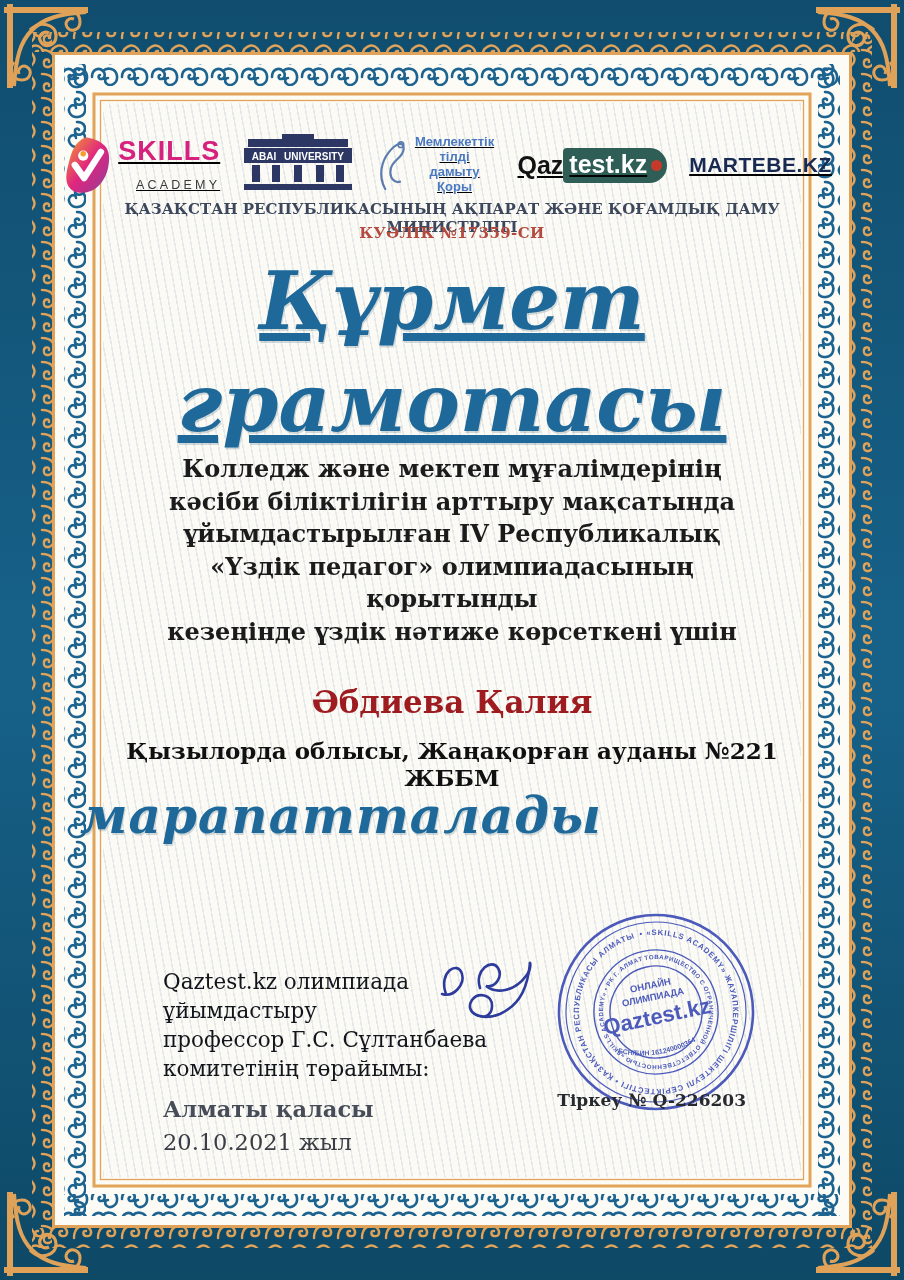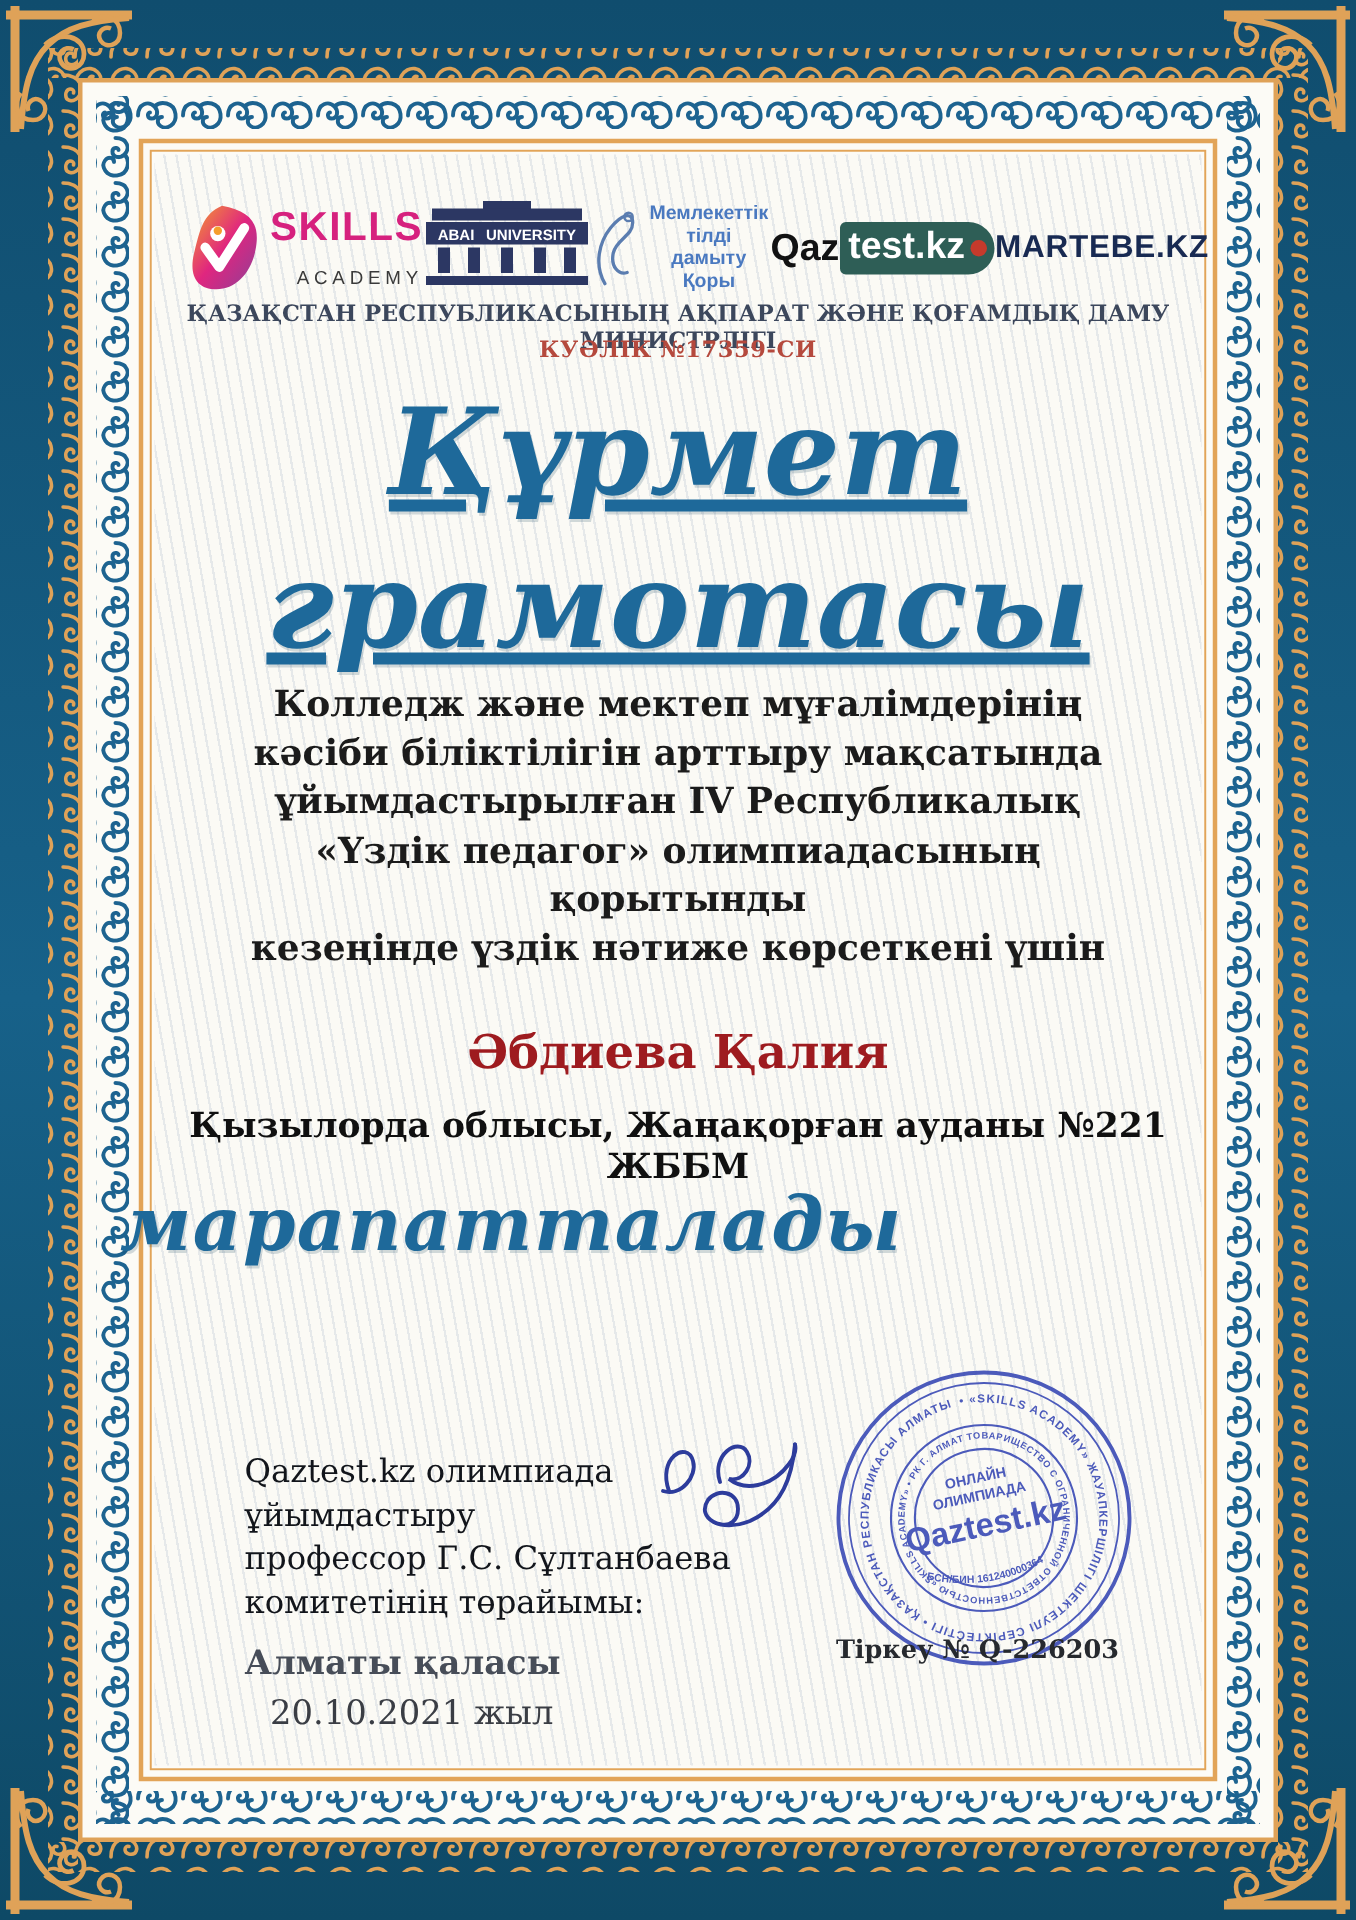--- a/index.html
+++ b/index.html
@@ -5,22 +5,22 @@
   html,body{margin:0;padding:0;background:#0e4a68;}
   .cert{position:relative;width:904px;height:1280px;overflow:hidden;
         background:linear-gradient(180deg,#104d6e 0%,#176189 52%,#0e4966 100%);
         font-family:"DejaVu Serif", serif;}
   .frame{position:absolute;left:0;top:0;}
   .paper{position:absolute;left:103px;top:103px;width:698px;height:1074px;
          background:repeating-linear-gradient(80deg, rgba(185,196,210,0.32) 0 1.5px, rgba(255,255,255,0) 1.5px 8px), #fbfaf5;}
   .content{position:absolute;left:0;top:0;width:904px;height:1280px;}
 
   
-  .logos{position:absolute;left:122px;top:128px;width:684px;height:74px;
-         display:flex;align-items:center;justify-content:center;}
+  .logos{position:absolute;left:104px;top:128px;width:684px;height:74px;
+         display:flex;align-items:center;justify-content:center;gap:22px;text-decoration:underline;}
   .logo-skills{display:flex;align-items:center;gap:6px;}
   .skills-text{display:flex;flex-direction:column;line-height:1;}
   .skills-top{font-family:"Liberation Sans",sans-serif;font-weight:bold;font-size:27px;color:#d6217e;letter-spacing:1px;}
   .skills-bottom{font-family:"Liberation Sans",sans-serif;font-size:12.5px;color:#3a3a3a;letter-spacing:3.2px;margin-top:14px;text-align:right;}
   .logo-til{display:flex;align-items:center;gap:6px;}
   .til-text{display:flex;flex-direction:column;line-height:1.15;text-align:center;
             font-family:"Liberation Sans",sans-serif;font-weight:bold;color:#4a79c0;font-size:13px;}
   .logo-qaztest{display:flex;align-items:center;}
   .qz-prefix{font-family:"Liberation Sans",sans-serif;font-weight:bold;font-size:25px;color:#121212;}
   .qz-box{background:#2e5e56;color:#fff;font-family:"Liberation Sans",sans-serif;font-weight:bold;
@@ -49,21 +49,21 @@
          font-style:italic;font-weight:bold;font-size:50px;color:#1e699a;letter-spacing:1px;
          text-shadow:1px 2px 0 rgba(15,60,90,.18);}
 
   .sigblock{position:absolute;left:163px;top:946px;width:330px;
             font-size:21.5px;line-height:29px;color:#12151b;font-weight:400;margin-top:21px;}
   .signature-svg{position:absolute;left:428px;top:952px;}
 
   .stamp-svg{position:absolute;left:552px;top:908px;transform:rotate(-12deg);opacity:.9;}
 
   .footer-city{position:absolute;left:163px;top:1096px;font-size:22.5px;font-weight:600;color:#474d58;}
-  .footer-date{position:absolute;left:180px;top:1129px;font-size:22.5px;font-weight:500;color:#3a3d44;}
+  .footer-date{position:absolute;left:163px;top:1129px;font-size:22.5px;font-weight:500;color:#3a3d44;}
   .footer-reg{position:absolute;right:158px;top:1090px;font-size:17px;font-weight:600;color:#26292e;}
 </style>
 </head>
 <body>
 
 <div class="cert">
 
   <svg class="frame" width="904" height="1280" viewBox="0 0 904 1280">
     <defs>
       <pattern id="goldCurlH" width="24" height="20" patternUnits="userSpaceOnUse">

